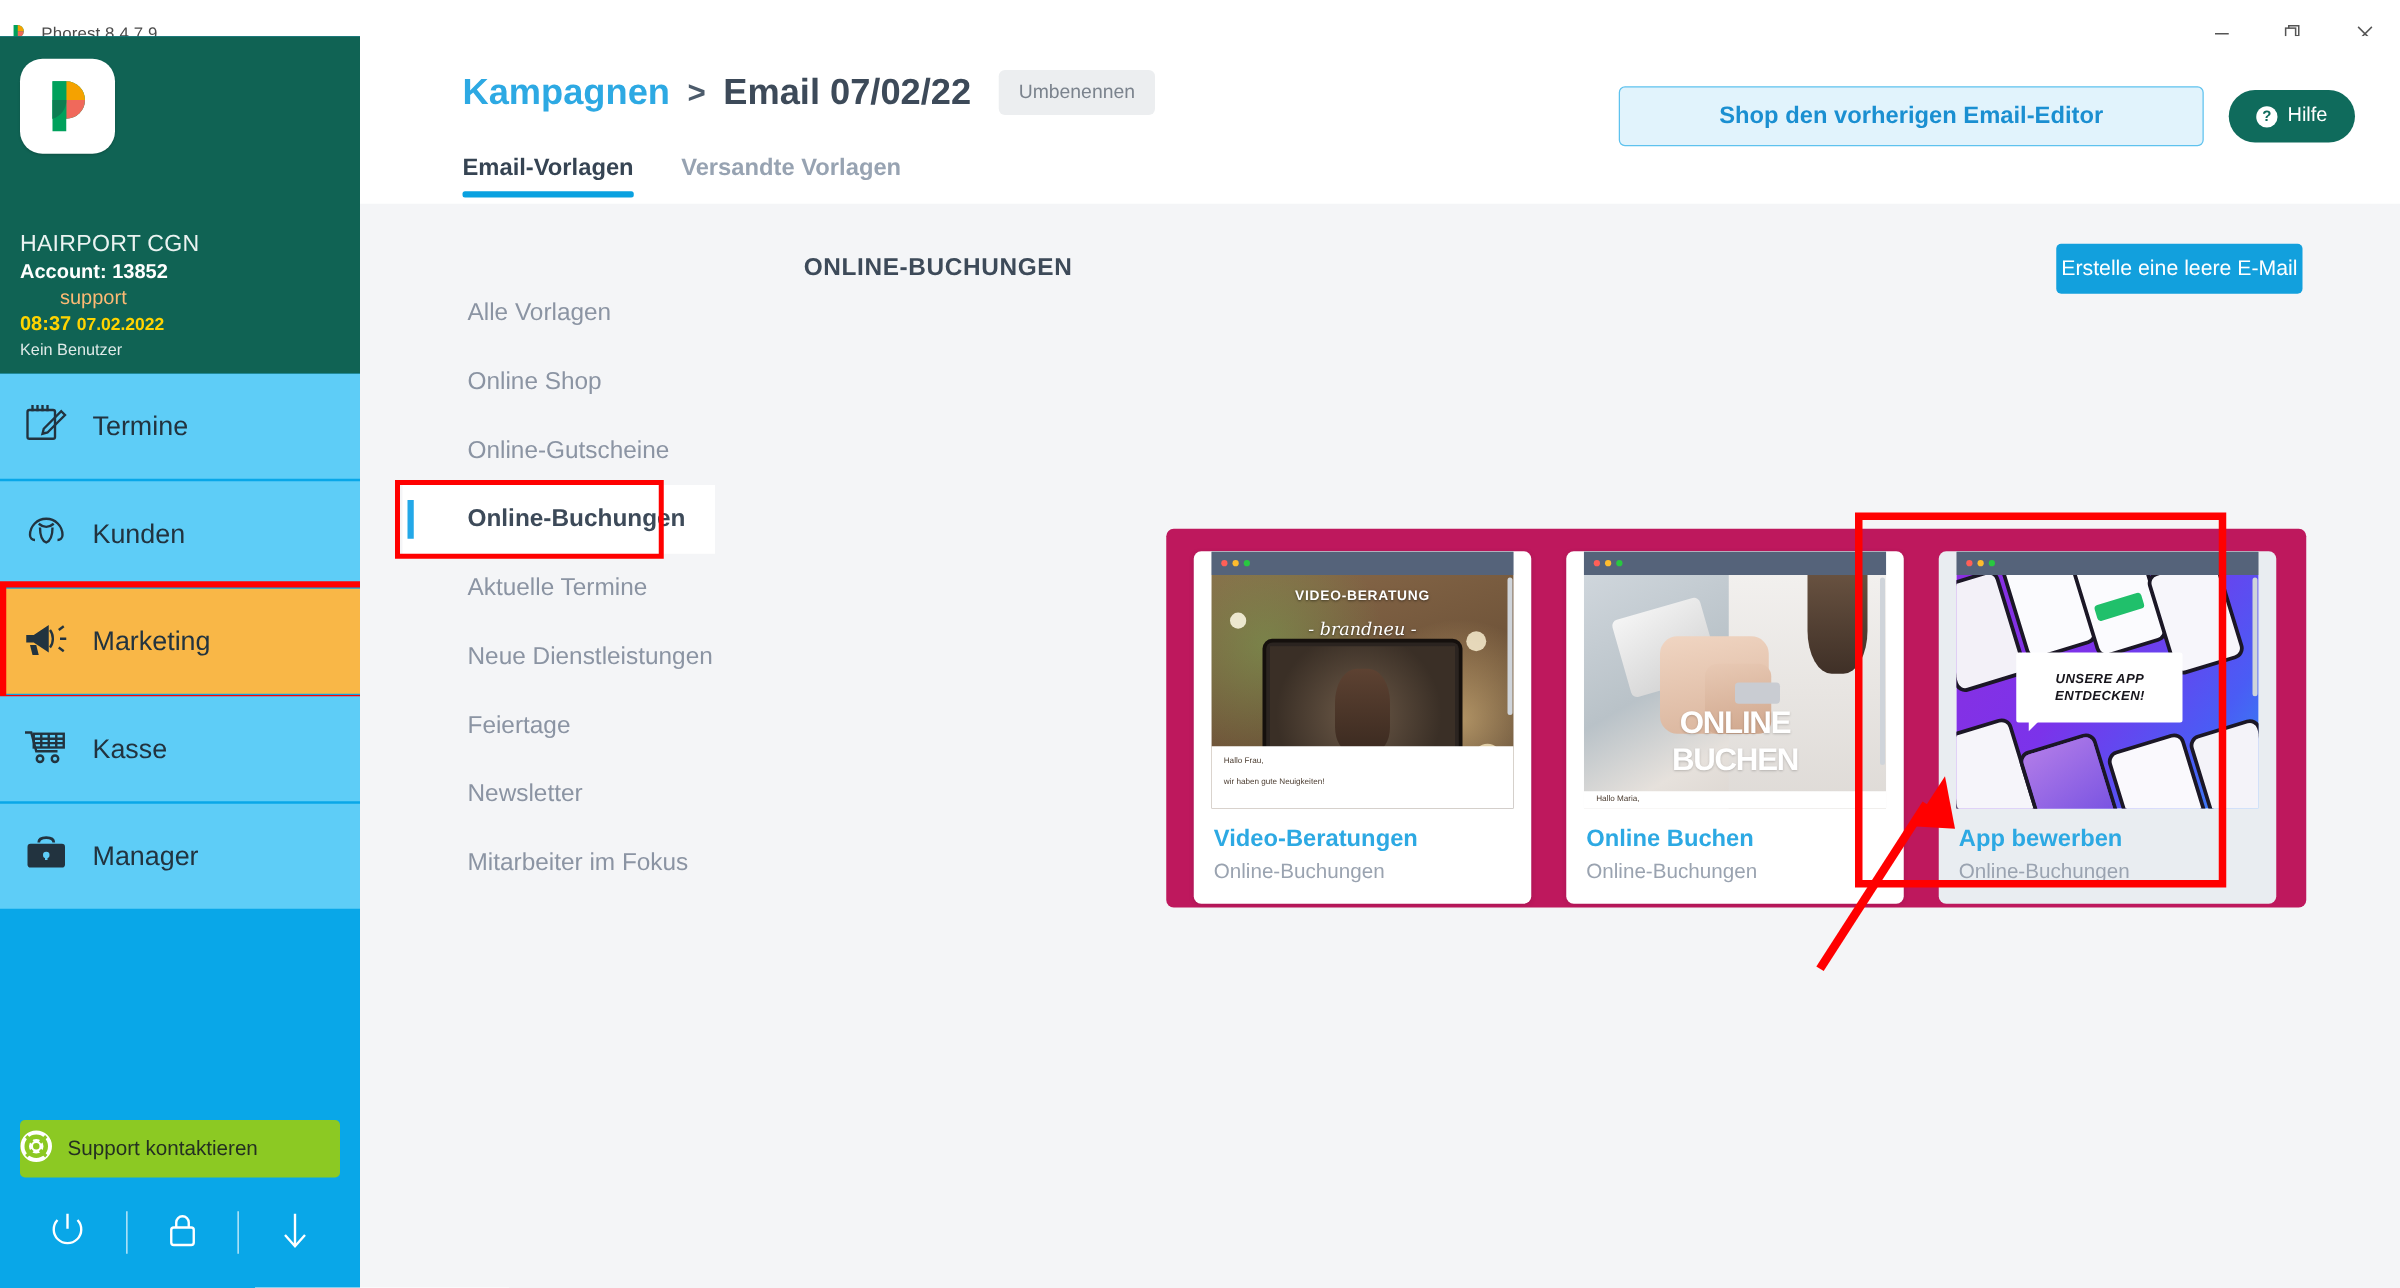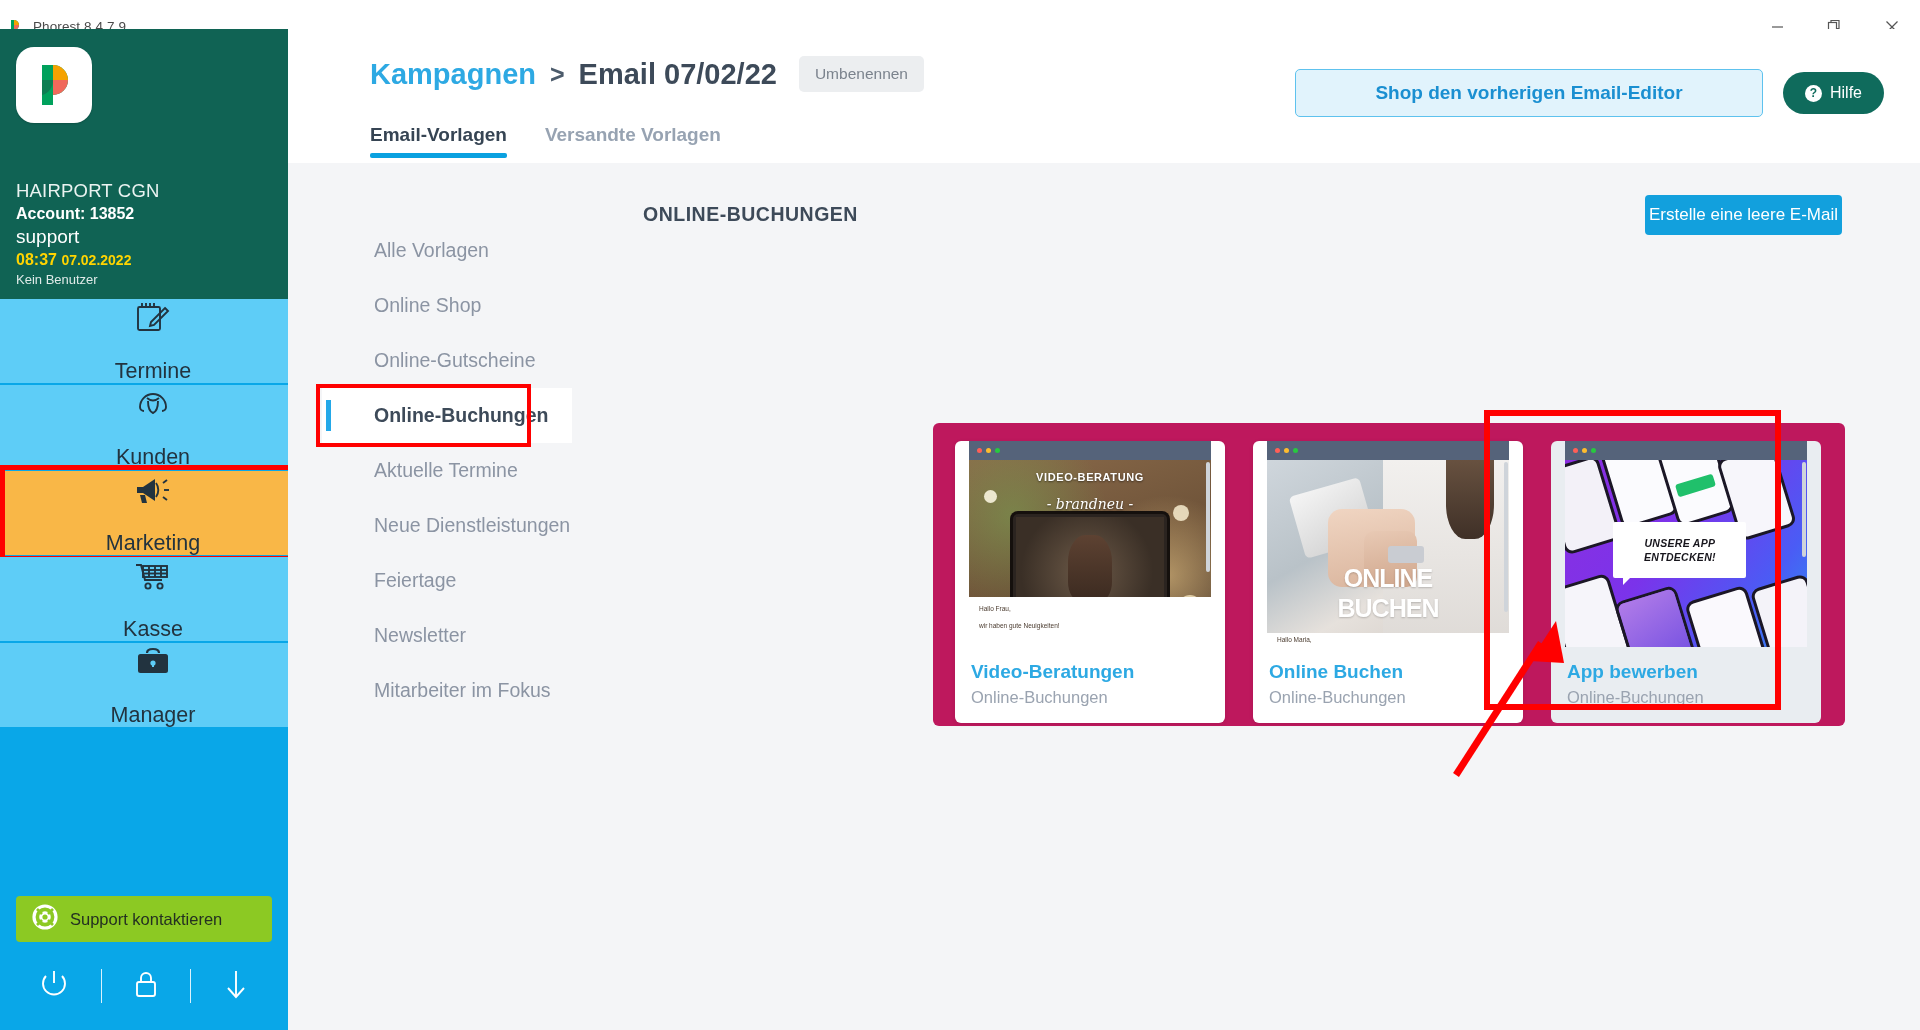--- a/index.html
+++ b/index.html
@@ -42,42 +42,41 @@
     position: relative; height: 270px; background: #106354; padding: 18px 16px 0 16px;
   }
   .logo-tile {
     width: 76px; height: 76px; border-radius: 18px; background: #ffffff;
     display:flex; align-items:center; justify-content:center;
     box-shadow: 0 1px 2px rgba(0,0,0,.18);
   }
   .brand-meta { position:absolute; left:16px; bottom:12px; }
   .brand-meta .bm-name { font-size: 18.5px; color:#eaf3f1; letter-spacing:.2px; margin-bottom:3px;}
   .brand-meta .bm-acct { font-size: 16px; color:#ffffff; font-weight:bold; margin-bottom:3px;}
-  .brand-meta .bm-user { font-size: 19px; color:#ffffff; margin-bottom:3px;}
+  .brand-meta .bm-user { font-size: 16px; color:#fdba74; margin-bottom:3px;margin-left:32px;}
   .brand-meta .bm-time { font-size:16px; font-weight:bold; color:#ffd400; margin-bottom:3px;}
   .brand-meta .bm-time .bm-date { font-size:14px; }
   .brand-meta .bm-nouser { font-size:13px; color:#dfeae8; }
 
   .nav-item {
     position: relative; height: 84px; margin-bottom: 2px;
     background:#5ecdf7; display:flex; align-items:center; padding-left:18px; gap:18px;
     color:#1f3340;
-    flex-direction:column;
   }
   .nav-item .nav-label { font-size: 21.5px; color:#22333f; }
   .nav-item.active { background:#f9b747; }
   .nav-hl {
     position:absolute; left:0; top:-6px; width:294px; height:96px;
     border: 5px solid #ff0000; pointer-events:none;
   }
 
   .support-btn {
     position:absolute; left:16px; bottom:88px; width:256px; height:46px;
     background:#8cc923; border-radius:4px; display:flex; align-items:center;
-    gap:12px; padding-left:16px;
+    gap:12px; 
   }
   .support-btn .sb-label { font-size:16.5px; color:#243021; }
   #sb-bottom-icons {
     position:absolute; left:0; bottom:14px; width:288px; height:60px;
     display:flex; align-items:center; justify-content:center; gap:30px;
   }
   #sb-bottom-icons .divider { width:1px; height:34px; background:#ffffff; opacity:.85;}
 
   
   #main {

